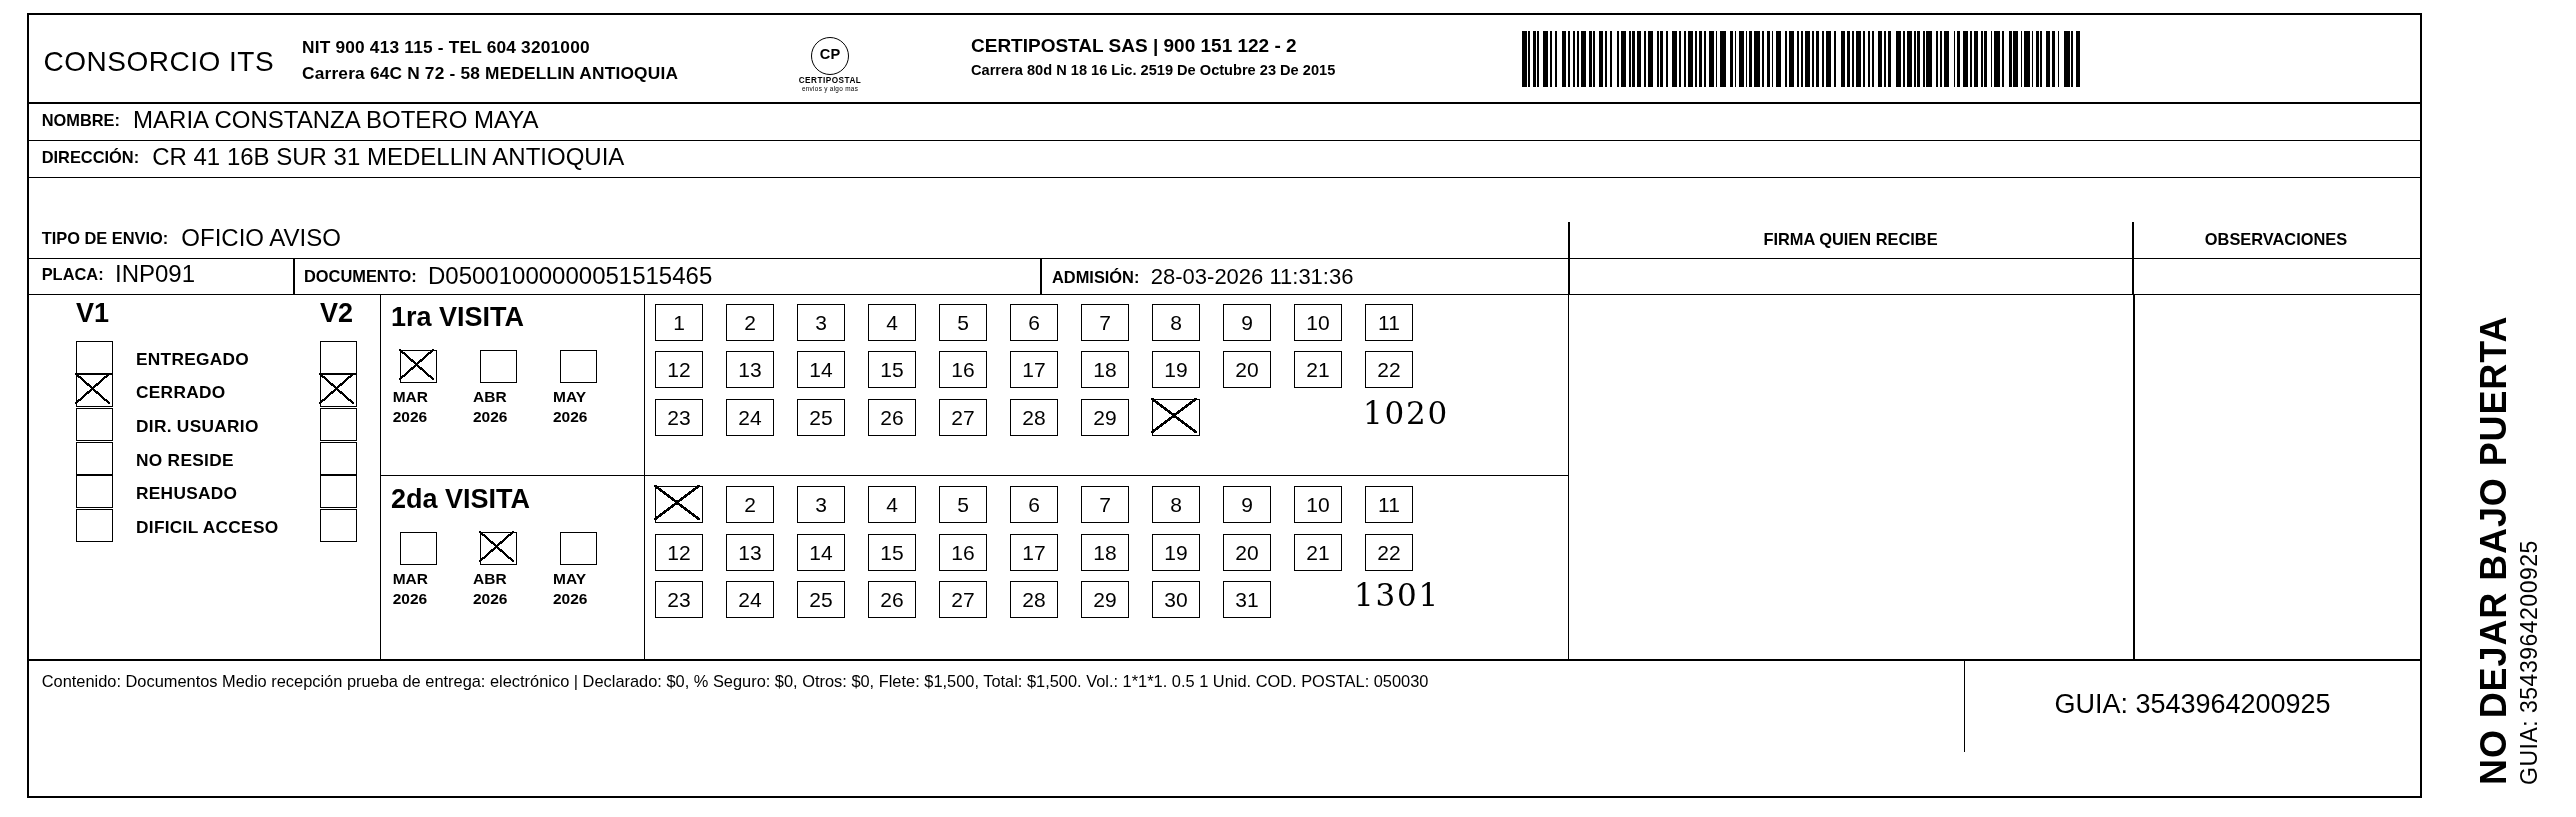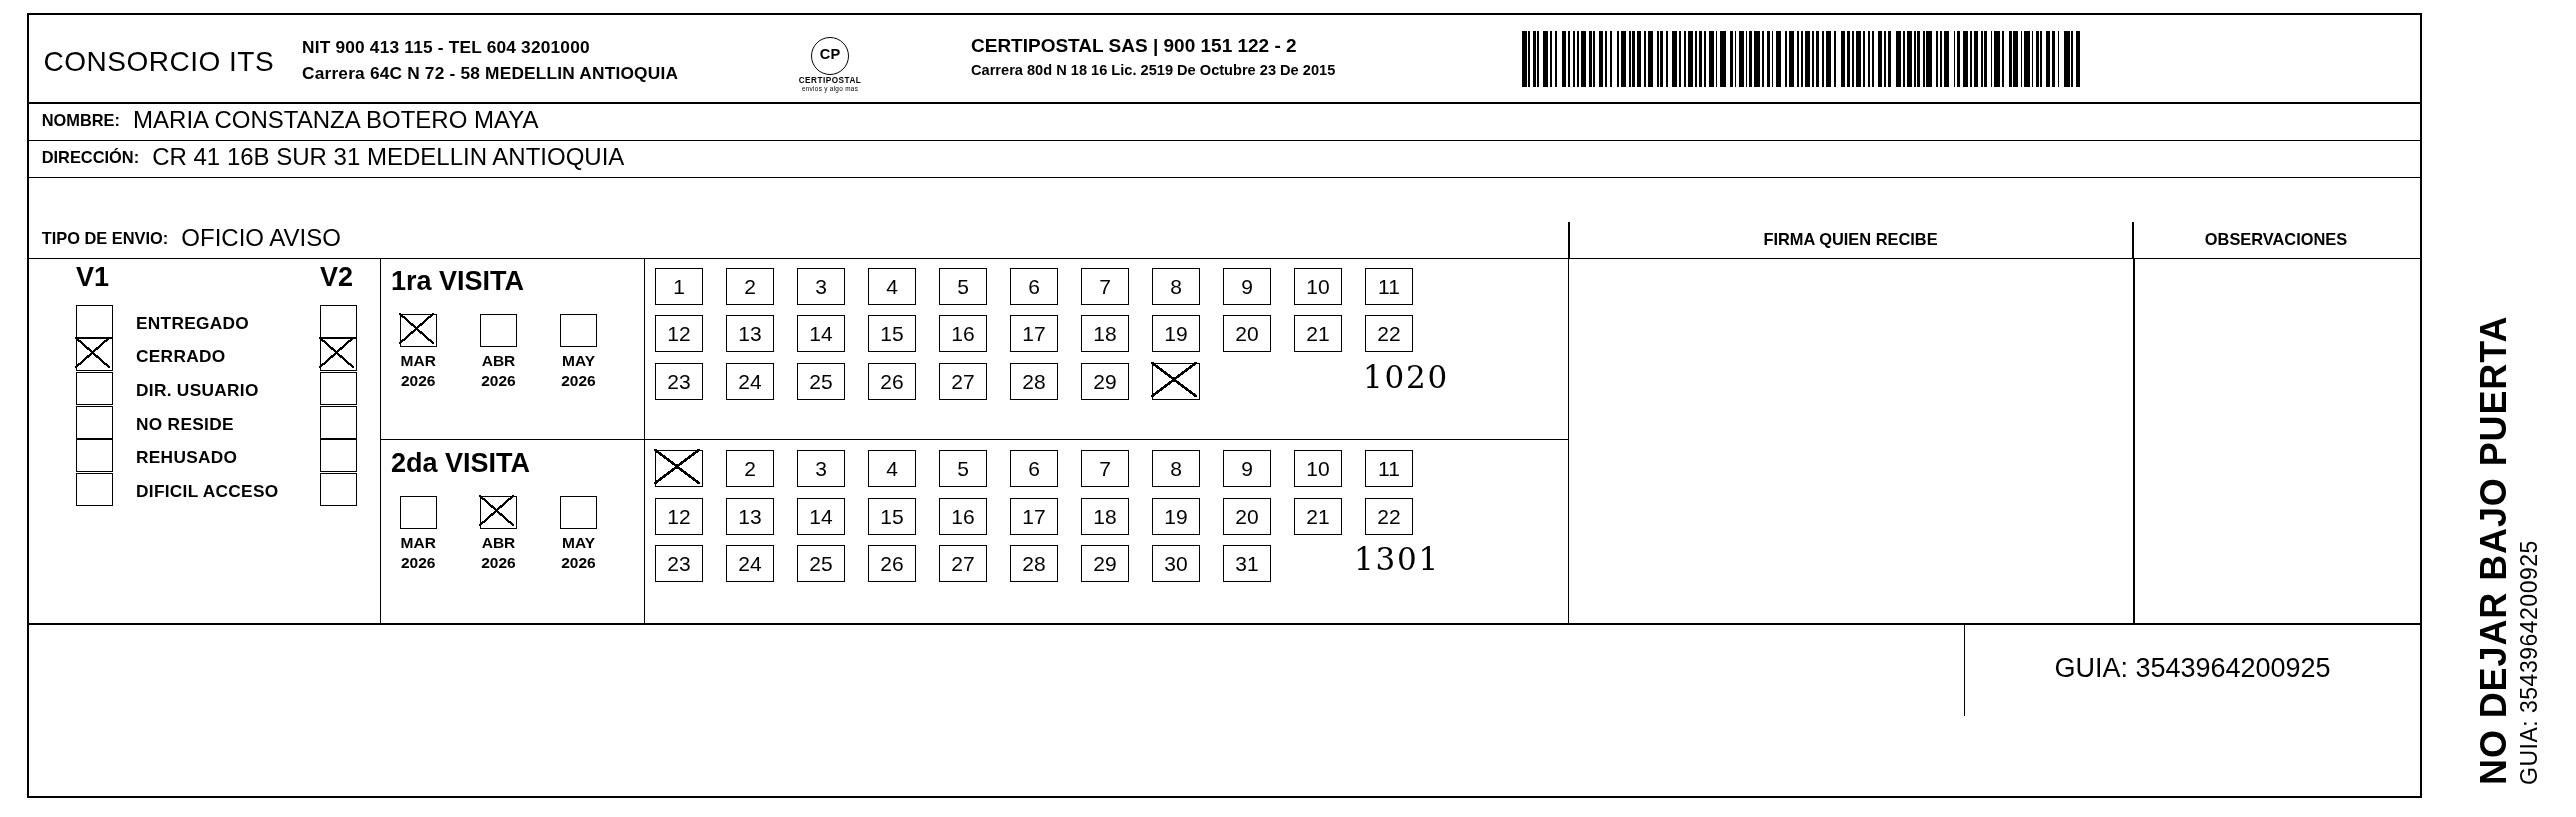--- a/index.html
+++ b/index.html
@@ -46,21 +46,21 @@
   .vhead{font-size:27px;font-weight:bold;position:absolute;}
   .chk{width:35px;height:31px;border:1.8px solid #000;position:absolute;}
   .chk.x:after{content:"";position:absolute;left:-1.8px;top:-1.8px;width:35px;height:31px;
      background:
       linear-gradient(to bottom right, transparent calc(50% - 1.1px), #000 calc(50% - 1.1px), #000 calc(50% + 1.1px), transparent calc(50% + 1.1px)),
       linear-gradient(to bottom left, transparent calc(50% - 1.1px), #000 calc(50% - 1.1px), #000 calc(50% + 1.1px), transparent calc(50% + 1.1px));
   }
   .optlabel{position:absolute;font-size:17.3px;font-weight:bold;letter-spacing:0.3px;}
 
   .visit-title{position:absolute;font-size:27px;font-weight:bold;}
-  .mlabel{position:absolute;font-size:15.5px;font-weight:bold;text-align:center;width:51px;}
+  .mlabel{position:absolute;font-size:15.5px;font-weight:bold;width:51px;}
 
   .daybox{position:absolute;width:46px;height:35px;border:1.8px solid #000;font-size:21px;text-align:center;line-height:35px;}
   .daybox.x:after{content:"";position:absolute;left:-1.8px;top:-1.8px;width:46px;height:35px;
      background:
       linear-gradient(to bottom right, transparent calc(50% - 1.3px), #000 calc(50% - 1.3px), #000 calc(50% + 1.3px), transparent calc(50% + 1.3px)),
       linear-gradient(to bottom left, transparent calc(50% - 1.3px), #000 calc(50% - 1.3px), #000 calc(50% + 1.3px), transparent calc(50% + 1.3px));
   }
   .handwrite{position:absolute;font-family:"DejaVu Serif", serif;font-size:31px;letter-spacing:1.8px;}
 
   .midline{position:absolute;left:351px;width:1188px;height:1.8px;background:#000;}
@@ -120,20 +120,38 @@
       <div class="pad">
         <span class="lbl">TIPO DE ENVIO:</span>
         <span class="val" style="margin-left:9px">OFICIO AVISO</span>
       </div>
       <div class="cellline" style="left:1539px"></div>
       <div class="cellline" style="left:2103px"></div>
       <div style="position:absolute;left:1539px;top:0;width:565px;text-align:center;padding-top:8.2px;font-size:16.4px;font-weight:bold">FIRMA QUIEN RECIBE</div>
       <div style="position:absolute;left:2103px;top:0;right:0;text-align:center;padding-top:8.2px;font-size:16.4px;font-weight:bold">OBSERVACIONES</div>
     </div>
 
+    <div class="row r-placa">
+      <div class="pad" style="padding-top:1.8px">
+        <span class="lbl">PLACA:</span>
+        <span class="val" style="margin-left:7.3px">INP091</span>
+      </div>
+      <div class="cellline" style="left:264px"></div>
+      <div style="position:absolute;left:275px;top:3.6px">
+        <span class="lbl">DOCUMENTO:</span>
+        <span class="val" style="margin-left:7.3px">D05001000000051515465</span>
+      </div>
+      <div class="cellline" style="left:1011px"></div>
+      <div style="position:absolute;left:1023px;top:5.5px">
+        <span class="lbl">ADMISIÓN:</span>
+        <span class="val" style="margin-left:7.3px;font-size:22px">28-03-2026 11:31:36</span>
+      </div>
+      <div class="cellline" style="left:1539px"></div>
+      <div class="cellline" style="left:2103px"></div>
+    </div>
 
 
     <div class="main">
 
       <div class="col-v">
         <div class="vhead" style="left:47px;top:3.6px">V1</div>
         <div class="vhead" style="left:291px;top:3.6px">V2</div>
         <div id="status-rows">
             <div class="chk" style="left: 47px; top: 46px;"></div>
             <div class="optlabel" style="left: 107px; top: 54px;">ENTREGADO</div>
@@ -250,20 +268,21 @@
       </div>
 
       <div class="col-firma">
         <div class="cellline" style="left:565px"></div>
       </div>
 
       <div class="midline" style="top:180px"></div>
     </div>
 
     <div class="foot">
+      <div class="foot-l1">Contenido: Documentos Medio recepción prueba de entrega: electrónico | Declarado: $0, % Seguro: $0, Otros: $0, Flete: $1,500, Total: $1,500. Vol.: 1*1*1. 0.5  1 Unid. COD. POSTAL: 050030</div>
       <div class="guia-box">
         <div class="guia-txt">GUIA: 3543964200925</div>
       </div>
     </div>
 
   </div>
 
   <div class="vstrip">
     <div class="vtext vbig" style="left:44px;top:772px">NO DEJAR BAJO PUERTA</div>
     <div class="vtext vsmall" style="left:87px;top:772px">GUIA: 3543964200925</div>

